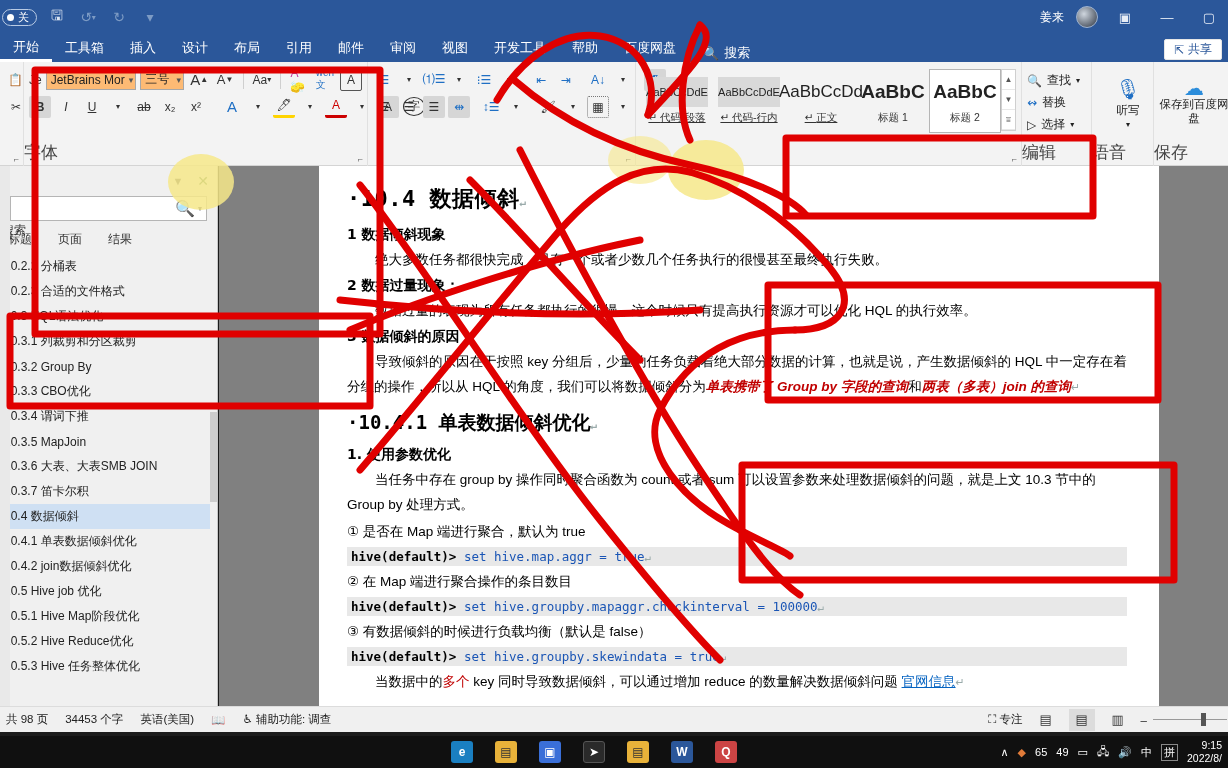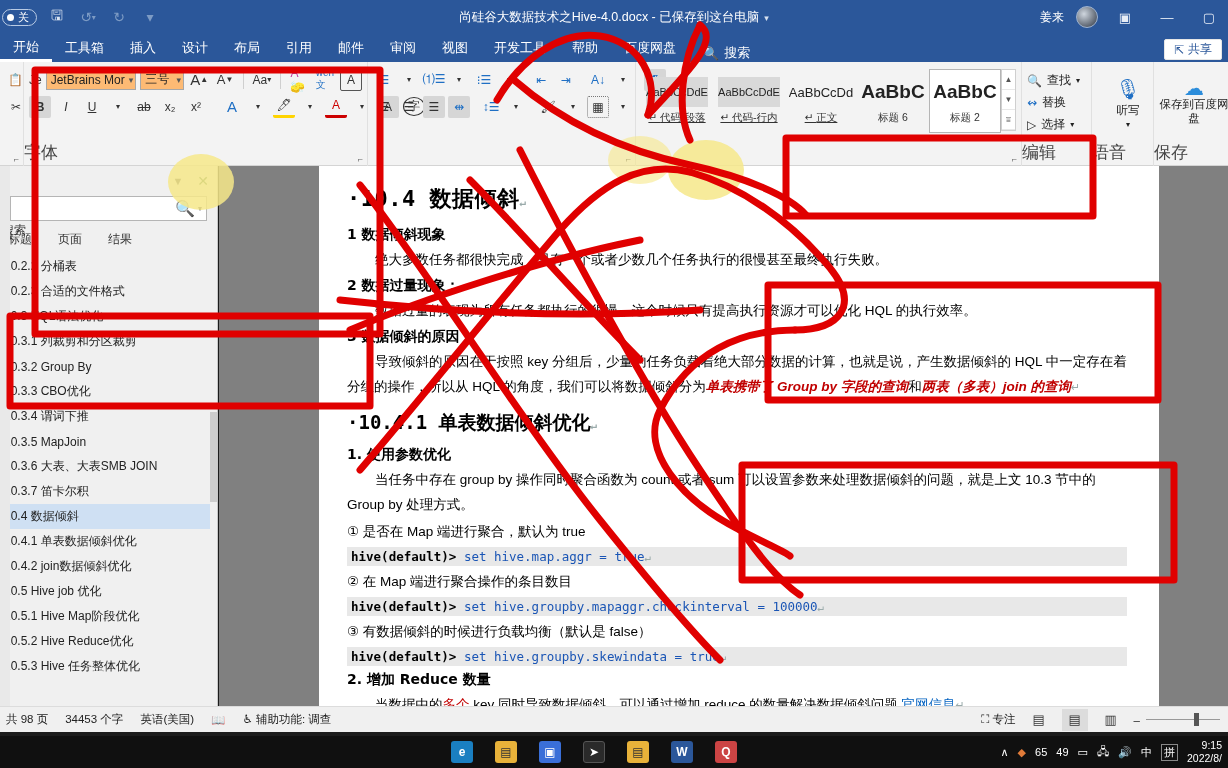--- a/index.html
+++ b/index.html
@@ -69,21 +69,21 @@
   .combo{ height:21px; border:1px solid #a7a7a7; background:#fdba74; display:flex;
           align-items:center; font-size:12px; padding:0 2px 0 4px; color:#222; }
   .combo .cv{ overflow:hidden; white-space:nowrap; }
   .combo .cc{ font-size:9px; margin-left:auto; padding-left:4px; color:#555; }
   .blue{ color:#1f6fc4; } .red{ color:#c00; } .pink{color:#c0399e;}
   
   .sgal{ display:flex; align-items:stretch; height:64px; margin-top:3px; }
   .sitem{ width:72px; display:flex; flex-direction:column; align-items:center;
           justify-content:center; border:1px solid transparent; }
   .sitem.sel{ border:1px solid #b5b5b5; background:#fff; }
-  .sitem .sprev{ font-size:13px; color:#222; height:30px; display:flex; align-items:center;
+  .sitem .sprev{ font-size:17px; color:#222; height:30px; display:flex; align-items:center;
                  white-space:nowrap; overflow:hidden;}
   .sitem .sprev.shaded{ background:#d9d9d9; font-size:11px; }
   .sitem .sname{ font-size:10.5px; color:#333; margin-top:4px; white-space:nowrap; }
   .sitem .sname.u{ text-decoration:underline; }
   .sscroll{ width:15px; display:flex; flex-direction:column; justify-content:space-between;
             border:1px solid #cfcfcf; background:#fff; height:62px; margin-top:3px;}
   .sscroll div{ flex:1; display:flex; align-items:center; justify-content:center;
                 font-size:8px; color:#555; border-bottom:1px solid #e8e8e8;}
   .editcol{ display:flex; flex-direction:column; justify-content:center; gap:1px; padding-top:4px;}
   .editcol .erow{ display:flex; align-items:center; gap:5px; font-size:12px; color:#222; height:21px;}
@@ -134,21 +134,21 @@
   .code .kw{ color:#1a55b5; }
   .ital-red{ color:#c00000; font-style:italic; font-weight:bold; }
   .pilcrow{ color:#9aa; font-size:11px; }
   .lnk{ color:#0563c1; text-decoration:underline; }
   
   #status{
     position:absolute; left:0; top:706px; width:1228px; height:26px;
     background:#f0f0f0; border-top:1px solid #dcdcdc; display:flex; align-items:center;
     font-size:11.5px; color:#222; padding-left:6px; gap:17px;
   }
-  #status .sright{ margin-left:auto; display:flex; align-items:center; gap:10px; padding-right:8px;}
+  #status .sright{ margin-left:auto; display:flex; align-items:center; gap:10px; padding-right:1px;}
   #status .vbtn{ width:26px; height:22px; display:flex; align-items:center; justify-content:center;
                  font-size:13px; color:#333;}
   #status .vbtn.sel{ background:#dcdcdc; }
   .zoomline{ display:flex; align-items:center; gap:6px; }
   .ztrack{ width:74px; height:1px; background:#999; position:relative; }
   .zthumb{ position:absolute; left:48px; top:-6px; width:5px; height:13px; background:#555;}
   
   #taskbar{
     position:absolute; left:0; top:736px; width:1228px; height:32px;
     background:#101010; display:flex; align-items:center; color:#fff;
@@ -169,23 +169,20 @@
 <div id="titlebar">
   <div class="qat">
     <div class="pill">
       <span class="dot"></span>
       <span>关</span>
     </div>
     <div class="ico">🖫</div>
     <div class="ico dim">↺<span style="font-size:8px">▾</span></div>
     <div class="ico dim">↻</div>
     <div class="ico dim">▾</div>
-  </div>
-  <div class="title">
-    <span>尚硅谷大数据技术之Hive-4.0.docx  -  已保存到这台电脑</span><span class="caret">▾</span>
   </div>
   <div class="tb-right">
     <span class="uname">姜来</span>
     <span class="avatar"></span>
     <span class="wbtn">▣</span>
     <span class="wbtn">—</span>
     <span class="wbtn">▢</span>
   </div>
 </div>
 
@@ -310,21 +307,21 @@
         <div class="sitem">
           <div class="sprev shaded">AaBbCcDdE</div>
           <div class="sname u">↵ <span>代码-行内</span></div>
         </div>
         <div class="sitem">
           <div class="sprev">AaBbCcDd</div>
           <div class="sname u">↵ <span>正文</span></div>
         </div>
         <div class="sitem">
           <div class="sprev" style="font-size:19px;font-weight:bold">AaBbC</div>
-          <div class="sname">标题 6</div>
+          <div class="sname">标题 1</div>
         </div>
         <div class="sitem sel">
           <div class="sprev" style="font-size:19px;font-weight:bold">AaBbC</div>
           <div class="sname">标题 2</div>
         </div>
       </div>
       <div class="sscroll">
         <div>▲</div>
         <div>▼</div>
         <div>⩸</div>
@@ -437,21 +434,20 @@
       <div class="p noind">② 在 Map 端进行聚合操作的条目数目</div>
       <div class="code">
         <b>hive(default)&gt;</b>
         <span class="kw">set hive.groupby.mapaggr.checkinterval = 100000</span><span class="pilcrow">↵</span>
       </div>
       <div class="p noind">③ 有数据倾斜的时候进行负载均衡（默认是 false）</div>
       <div class="code">
         <b>hive(default)&gt;</b>
         <span class="kw">set hive.groupby.skewindata = true</span><span class="pilcrow">↵</span>
       </div>
-      <div class="ol">2. 增加 Reduce 数量</div>
       <div class="p">
         <span>当数据中的</span><span style="color:#c00000">多个</span><span> key 同时导致数据倾斜，可以通过增加 reduce 的数量解决数据倾斜问题 </span><span class="lnk">官网信息</span><span class="pilcrow">↵</span>
       </div>
 
     </div>
   </div>
 </div>
 
 <div id="status">
   <span>共 98 页</span>

